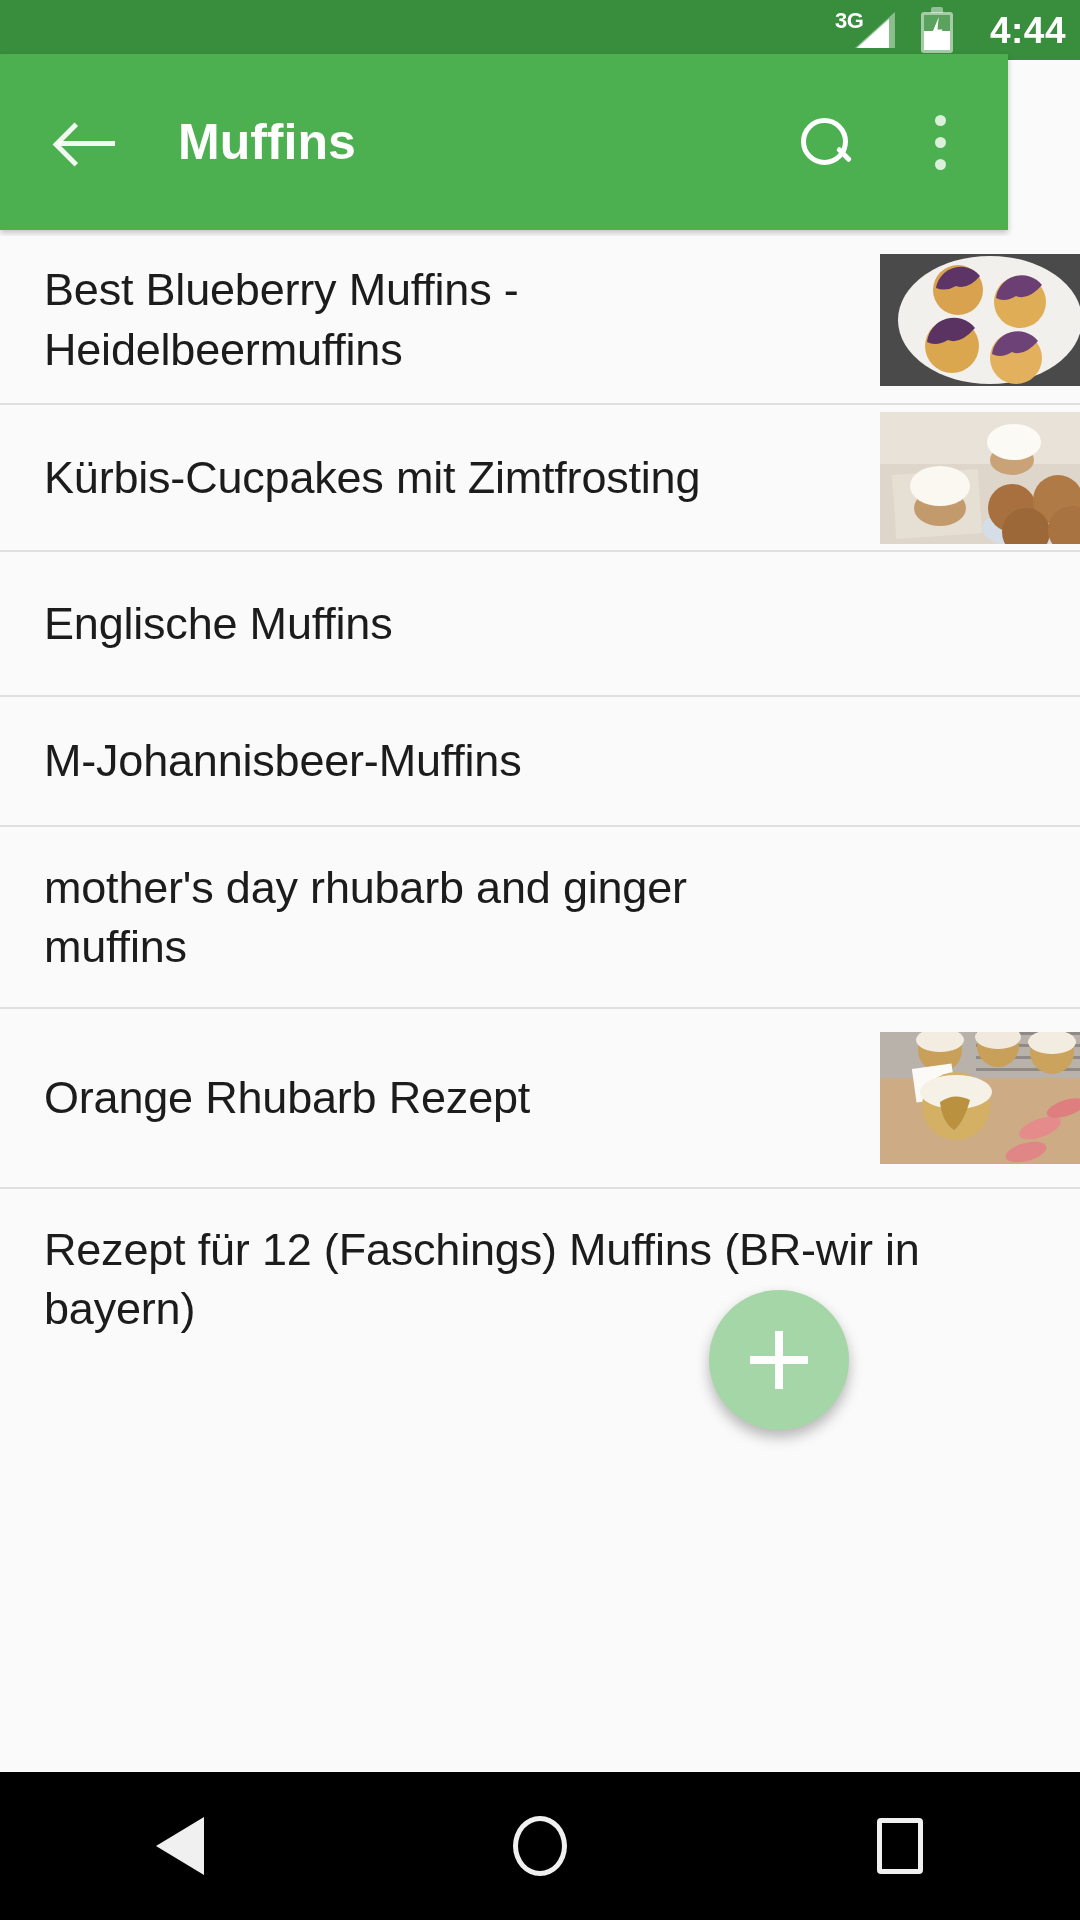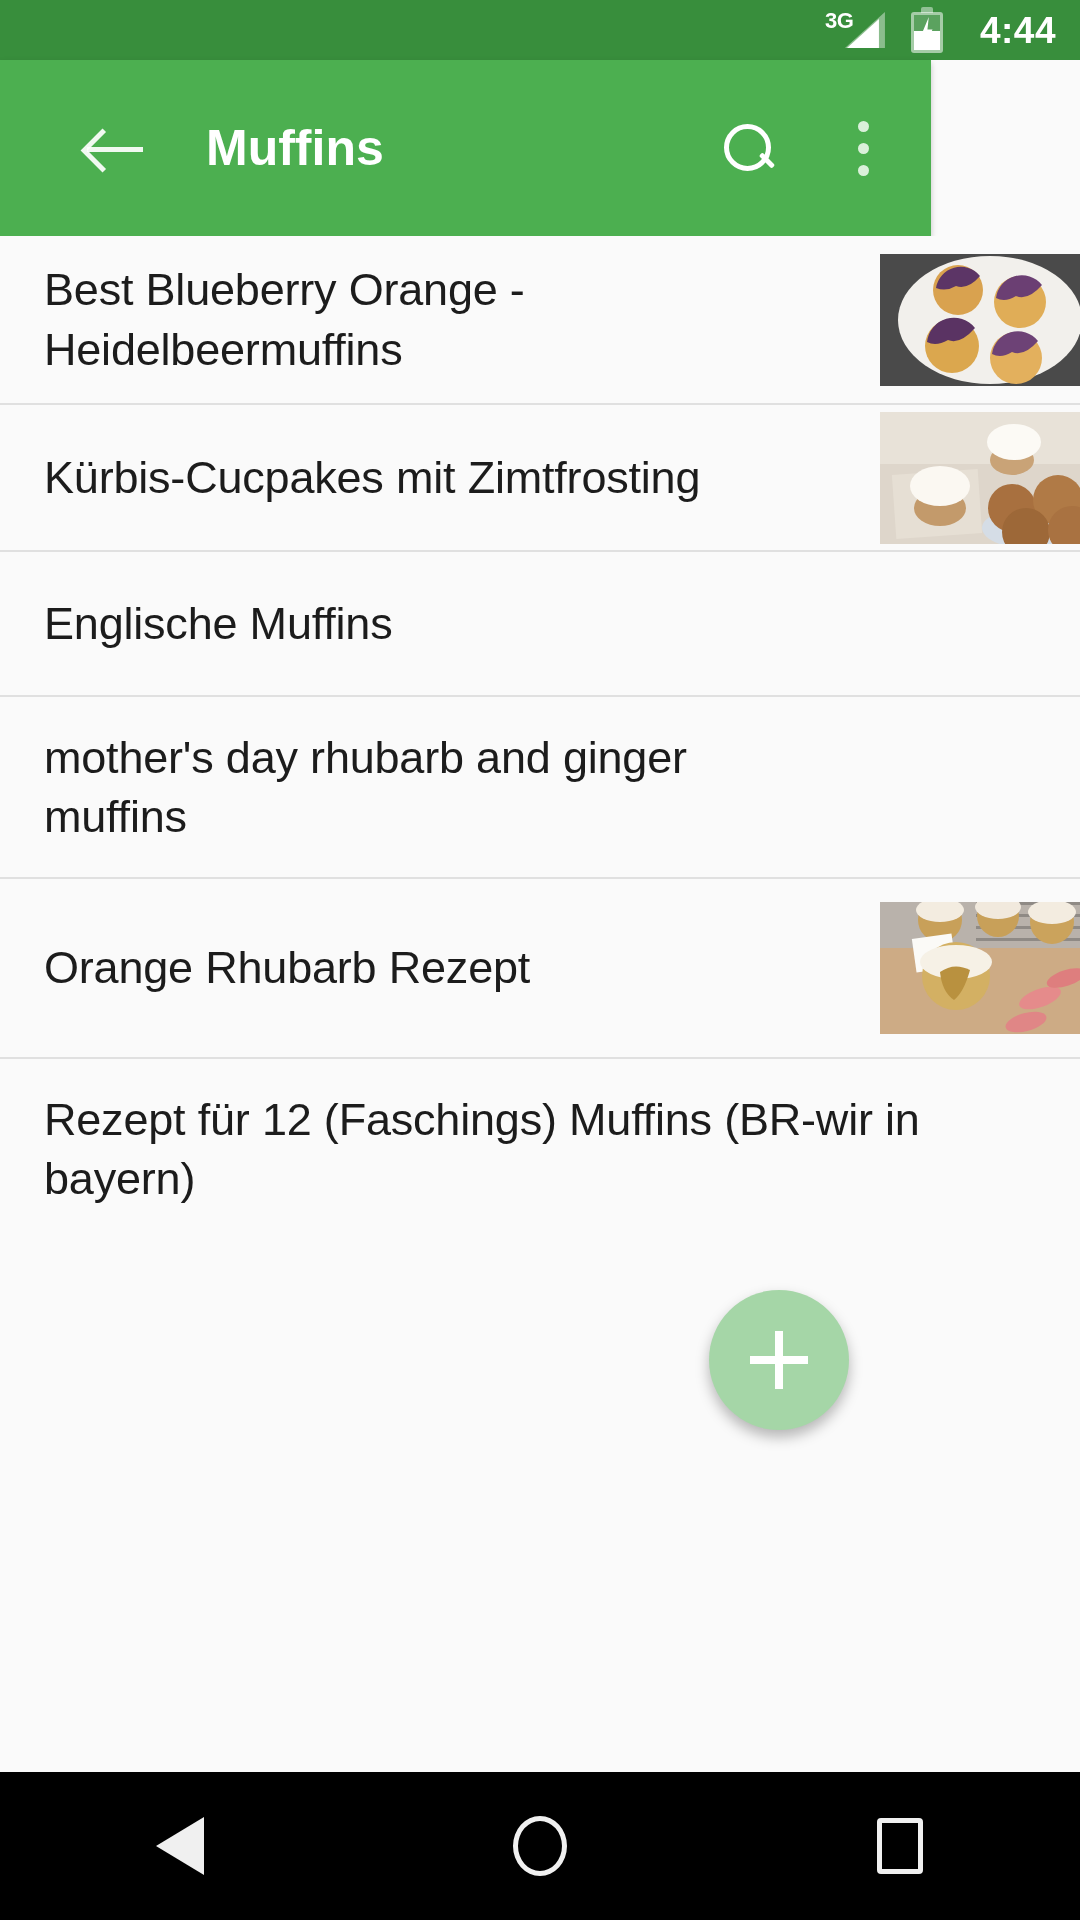--- a/index.html
+++ b/index.html
@@ -9,21 +9,21 @@
     font-family: "Liberation Sans", sans-serif;
     overflow: hidden;
   }
   .phone { position: relative; width: 1080px; height: 1920px; background:#fafafa; }
 
   
   .statusbar {
     position: absolute; top:0; left:0; width:1080px; height:60px;
     background:#388e3c;
     display:flex; align-items:center; justify-content:flex-end;
-    padding-right:24px;
+    padding-right:14px;
   }
   .sb-group { display:flex; align-items:center; gap:10px; }
   .sig-wrap { position:relative; width:58px; height:44px; display:block; }
   .sig-tri-bg {
     position:absolute; right:2px; bottom:4px; width:40px; height:36px;
     background:rgba(255,255,255,.42);
     clip-path: polygon(100% 0, 100% 100%, 0 100%);
   }
   .sig-tri-fg {
     position:absolute; right:8px; bottom:4px; width:32px; height:29px;
@@ -53,24 +53,23 @@
     background:#fff;
     clip-path: polygon(58% 0, 20% 52%, 46% 52%, 30% 100%, 80% 42%, 50% 42%);
   }
   .clock {
     color:#ffffff; font-size:37px; font-weight:700; margin-left:27px;
     letter-spacing:.5px; line-height:1;
   }
 
   
   .appbar {
-    position:absolute; top:60px; left:0; width:931px; height:176px;
+    position:absolute; top:54px; left:0; width:1008px; height:176px;
     background:#4caf50; display:flex; align-items:center;
     box-shadow: 0 3px 6px rgba(0,0,0,.22);
-    padding-left: 28px;
   }
   .back-btn {
     width:110px; height:110px; margin-left:32px;
     display:flex; align-items:center; justify-content:center;
   }
   .back-arrow { position:relative; width:56px; height:40px; }
   .back-arrow::before {
     content:""; position:absolute; left:0; top:19px; width:56px; height:5px;
     background:rgba(255,255,255,.92);
   }
@@ -186,21 +185,21 @@
     <div class="overflow-btn">
       <span class="ov-dot"></span>
       <span class="ov-dot"></span>
       <span class="ov-dot"></span>
     </div>
   </div>
 
   <div class="list">
 
     <div class="row" style="height:169px">
-      <div class="row-title">Best Blueberry Orange - Heidelbeermuffins</div>
+      <div class="row-title">Best Blueberry Muffins - Heidelbeermuffins</div>
       <div class="thumb">
         <svg viewBox="0 0 200 132" preserveAspectRatio="none">
           <rect width="200" height="132" fill="#4a4a4a"></rect>
           <ellipse cx="110" cy="66" rx="92" ry="64" fill="#f2f0ec"></ellipse>
           <circle cx="78" cy="36" r="25" fill="#d9a24f"></circle>
           <path d="M56 34 a25 25 0 0 1 44 -12 q-12 14 -24 10 q-10 6 -20 2z" fill="#5c3566"></path>
           <circle cx="140" cy="48" r="26" fill="#e0ad57"></circle>
           <path d="M116 44 a26 26 0 0 1 46 -13 q-14 16 -26 11 q-11 7 -20 2z" fill="#6b3f73"></path>
           <circle cx="72" cy="92" r="27" fill="#dba74e"></circle>
           <path d="M47 88 a27 27 0 0 1 48 -14 q-15 17 -27 12 q-12 7 -21 2z" fill="#5a3363"></path>
@@ -227,20 +226,23 @@
           <circle cx="146" cy="120" r="24" fill="#9d6838"></circle>
           <circle cx="192" cy="118" r="24" fill="#a97241"></circle>
         </svg>
       </div>
     </div>
 
     <div class="row" style="height:145px">
       <div class="row-title">Englische Muffins</div>
     </div>
 
+    <div class="row" style="height:130px">
+      <div class="row-title">M-Johannisbeer-Muffins</div>
+    </div>
 
 
     <div class="row" style="height:182px">
       <div class="row-title">mother's day rhubarb and ginger muffins</div>
     </div>
 
     <div class="row" style="height:180px">
       <div class="row-title">Orange Rhubarb Rezept</div>
       <div class="thumb">
         <svg viewBox="0 0 200 132" preserveAspectRatio="none">

